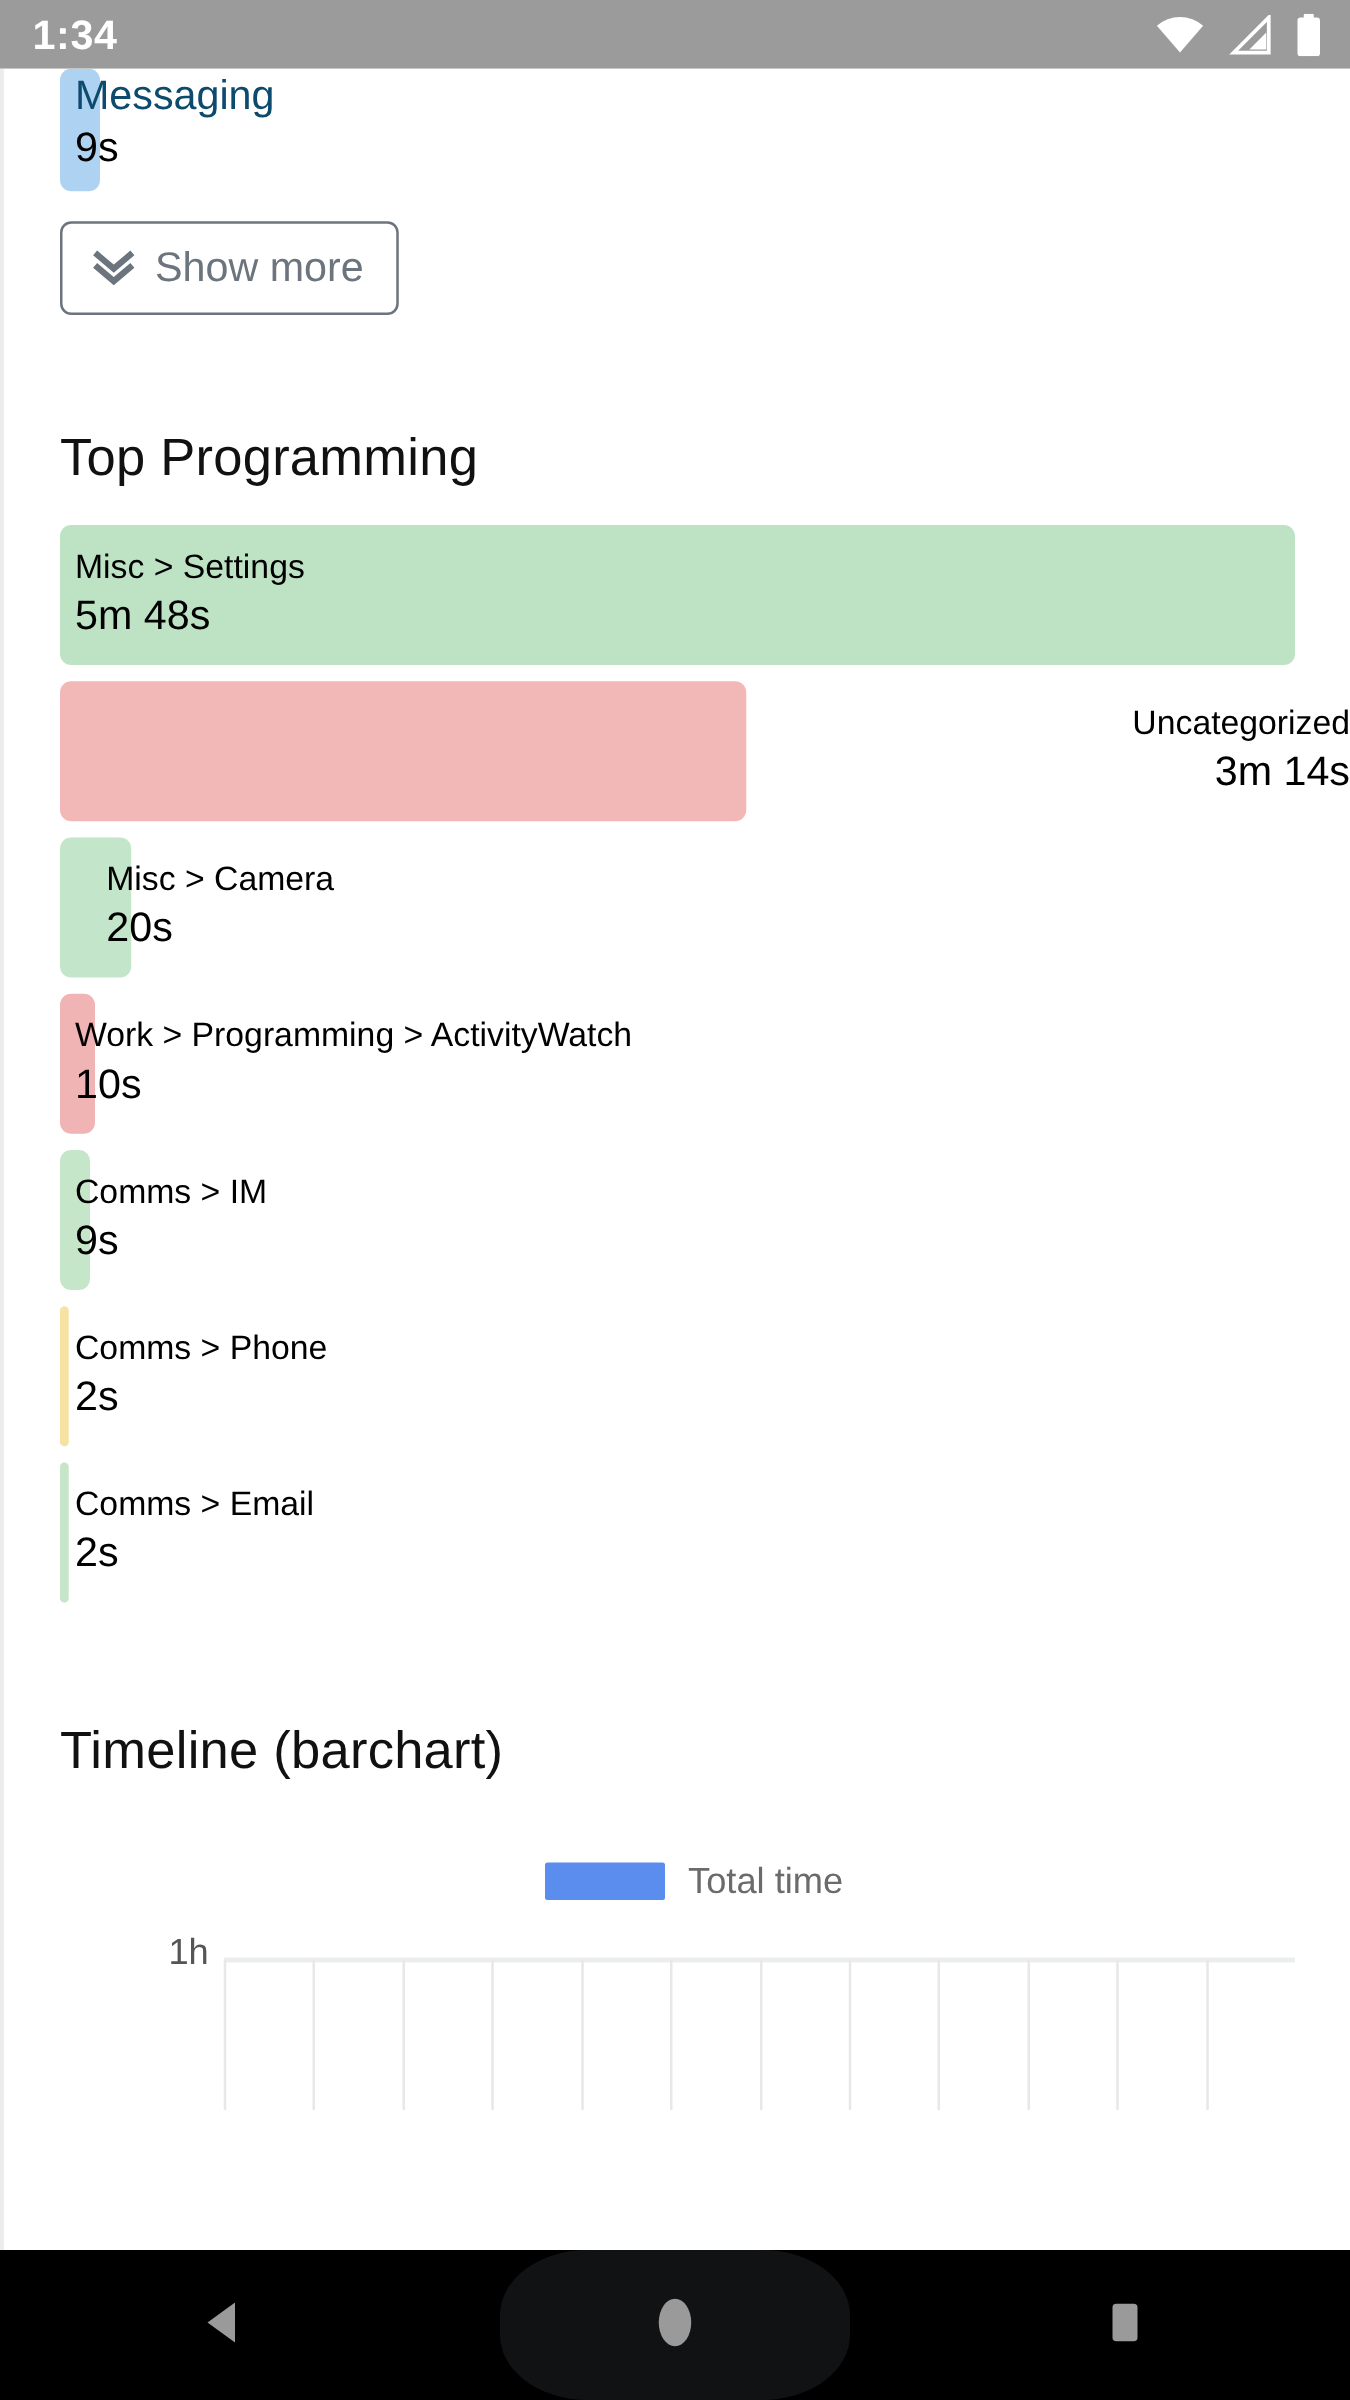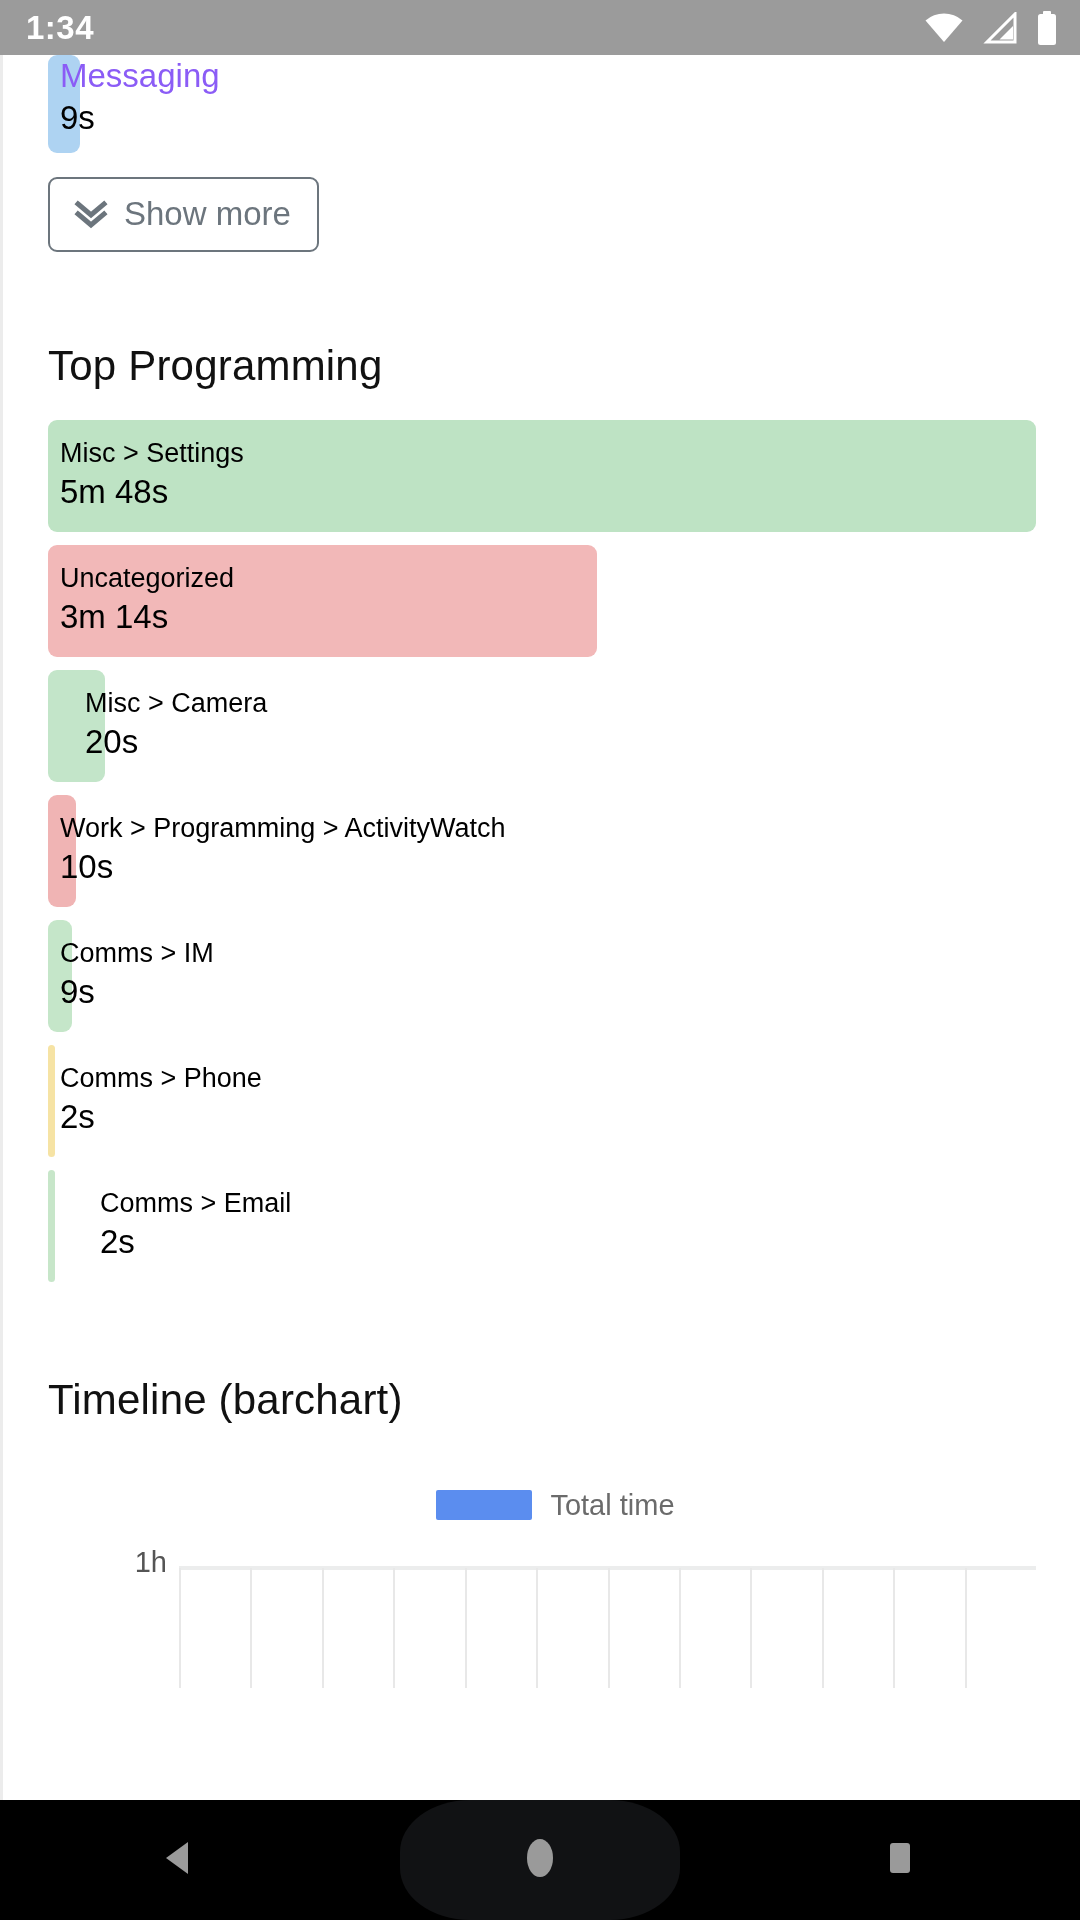--- a/index.html
+++ b/index.html
@@ -36,21 +36,21 @@
 
   
   .bar-row{ position:relative; }
   .bar-fill{
     position:absolute; left:48px; top:0; border-radius:9px;
   }
   .bar-text{
     position:relative; padding-left:60px; z-index:2;
   }
   .bar-title{
-    font-size:33px; color:#8b5cf6; line-height:1.28; white-space:nowrap;
+    font-size:33px; color:#0c4a6e; line-height:1.28; white-space:nowrap;
   }
   .bar-value{
     font-size:33px; color:#000; line-height:1.28; white-space:nowrap;
   }
 
   
   #apps-tail{ height:98px; margin-top:0; }
   #apps-tail .bar-fill{ top:0; height:98px; }
 
   
@@ -175,21 +175,21 @@
     <div class="cat-list" id="cat-list">
         <div class="cat-row" style="height: 118px; margin-bottom: 7px;">
           <div class="cat-fill" style="width: 988px; height: 112px; background: rgb(190, 227, 196);"></div>
           <div class="cat-labels" style="padding-top: 16px;">
             <div class="cat-name">Misc &gt; Settings</div>
             <div class="cat-time">5m 48s</div>
           </div>
         </div>
         <div class="cat-row" style="height: 118px; margin-bottom: 7px;">
           <div class="cat-fill" style="width: 549px; height: 112px; background: rgb(242, 184, 184);"></div>
-          <div class="cat-labels" style="padding-top: 16px;">
+          <div class="cat-labels" style="padding-top: 16px; text-align: right;">
             <div class="cat-name">Uncategorized</div>
             <div class="cat-time">3m 14s</div>
           </div>
         </div>
         <div class="cat-row" style="height: 118px; margin-bottom: 7px; padding-left: 25px;">
           <div class="cat-fill" style="width: 57px; height: 112px; background: rgb(195, 229, 201);"></div>
           <div class="cat-labels" style="padding-top: 16px;">
             <div class="cat-name">Misc &gt; Camera</div>
             <div class="cat-time">20s</div>
           </div>
@@ -208,21 +208,21 @@
             <div class="cat-time">9s</div>
           </div>
         </div>
         <div class="cat-row" style="height: 118px; margin-bottom: 7px;">
           <div class="cat-fill" style="width: 7px; height: 112px; background: rgb(246, 227, 164);"></div>
           <div class="cat-labels" style="padding-top: 16px;">
             <div class="cat-name">Comms &gt; Phone</div>
             <div class="cat-time">2s</div>
           </div>
         </div>
-        <div class="cat-row" style="height: 118px; margin-bottom: 7px; padding-left: 40px;">
+        <div class="cat-row" style="height: 118px; margin-bottom: 7px;">
           <div class="cat-fill" style="width: 7px; height: 112px; background: rgb(199, 230, 201);"></div>
           <div class="cat-labels" style="padding-top: 16px;">
             <div class="cat-name">Comms &gt; Email</div>
             <div class="cat-time">2s</div>
           </div>
         </div>
       </div>
 
     <div class="section-h" id="h-timeline">Timeline (barchart)</div>
 

